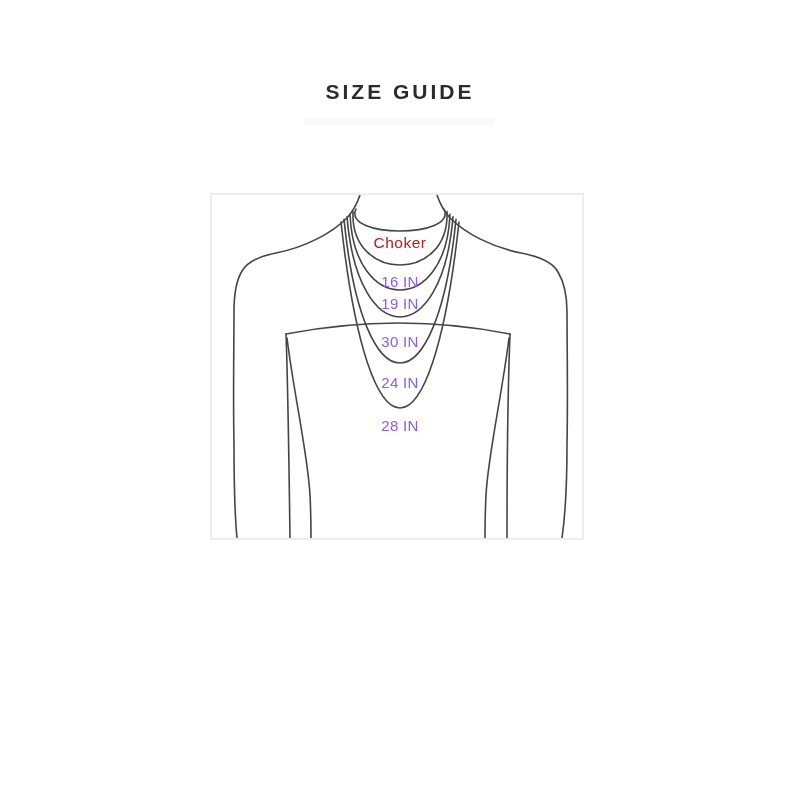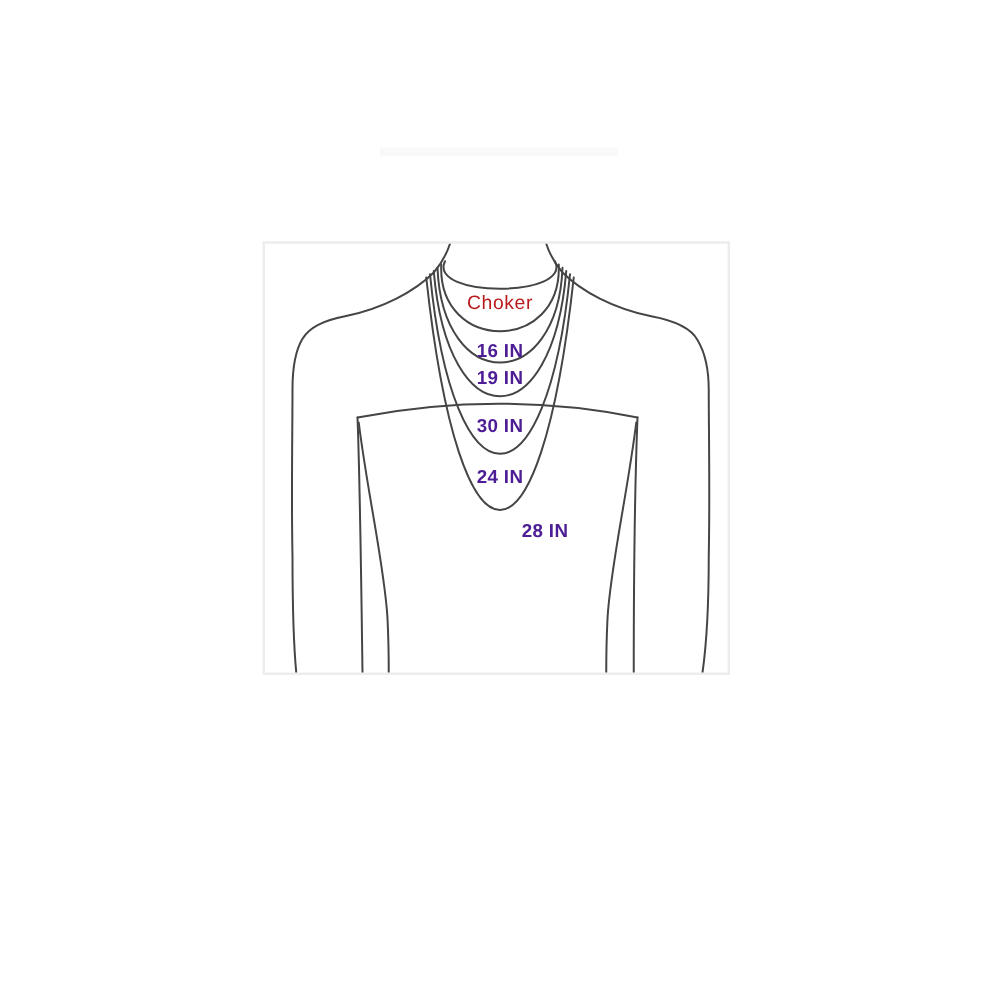--- a/index.html
+++ b/index.html
@@ -36,22 +36,22 @@
     width: 370px; height: 343px;
     border: 2px solid #ededed;
     background: #ffffff;
   }
   .diagram svg { position: absolute; left: 0; top: 0; }
 
   .len-label {
     position: absolute;
     transform: translate(-50%, -50%);
     font-size: 15px;
-    font-weight: 700;
-    color: #4c1d95;
+    font-weight: 400;
+    color: #8b5cf6;
     white-space: nowrap;
     letter-spacing: 0.3px;
   }
   .len-label.muted {
     color: #b91c1c;
     font-weight: 400;
     font-size: 15.5px;
     letter-spacing: 0.5px;
   }
 
@@ -63,20 +63,21 @@
     letter-spacing: -0.2px;
     line-height: 30px;
     white-space: nowrap;
   }
 </style>
 </head>
 <body>
 
 <div class="page">
 
+  <div class="title">SIZE GUIDE</div>
   <div class="title-underline"></div>
 
   <div class="diagram">
     <svg width="370" height="343" viewBox="0 0 370 343" fill="none" stroke="#454545" stroke-width="1.6" stroke-linecap="round" stroke-linejoin="round">
 
       <path d="M 148,0 C 145,9 142,15 135,23 C 120,38 94,52 64,58 C 48,61 36,66 30,76 C 24,86 22,98 22,116 C 22,150 21,200 22,250 C 22,292 23,322 25,343"></path>
       <path d="M 225,0 C 228,9 231,15 238,23 C 253,38 279,52 309,58 C 325,61 340,66 346,77 C 352,87 355,99 355,117 C 355,150 356,200 355,250 C 355,292 353,322 350,343"></path>
 
       <path d="M 74,139 Q 188,117 298,139"></path>
 
@@ -92,19 +93,19 @@
       <path d="M 135,21.8 C 146,155.4 230,155.4 241,21.8"></path>
       <path d="M 132,24.4 C 151,215.9 225,215.9 244,24.4"></path>
       <path d="M 129,27 C 156,275 220,275 247,27"></path>
     </svg>
 
     <span class="len-label muted" style="left:188px; top:48px;">Choker</span>
     <span class="len-label" style="left:188px; top:86px;">16 IN</span>
     <span class="len-label" style="left:188px; top:108px;">19 IN</span>
     <span class="len-label" style="left:188px; top:146px;">30 IN</span>
     <span class="len-label" style="left:188px; top:187px;">24 IN</span>
-    <span class="len-label" style="left:188px; top:230px;margin-left:36px;">28 IN</span>
+    <span class="len-label" style="left:188px; top:230px;">28 IN</span>
   </div>
 
   <div class="note">
   </div>
 
 </div>
 
 </body></html>

